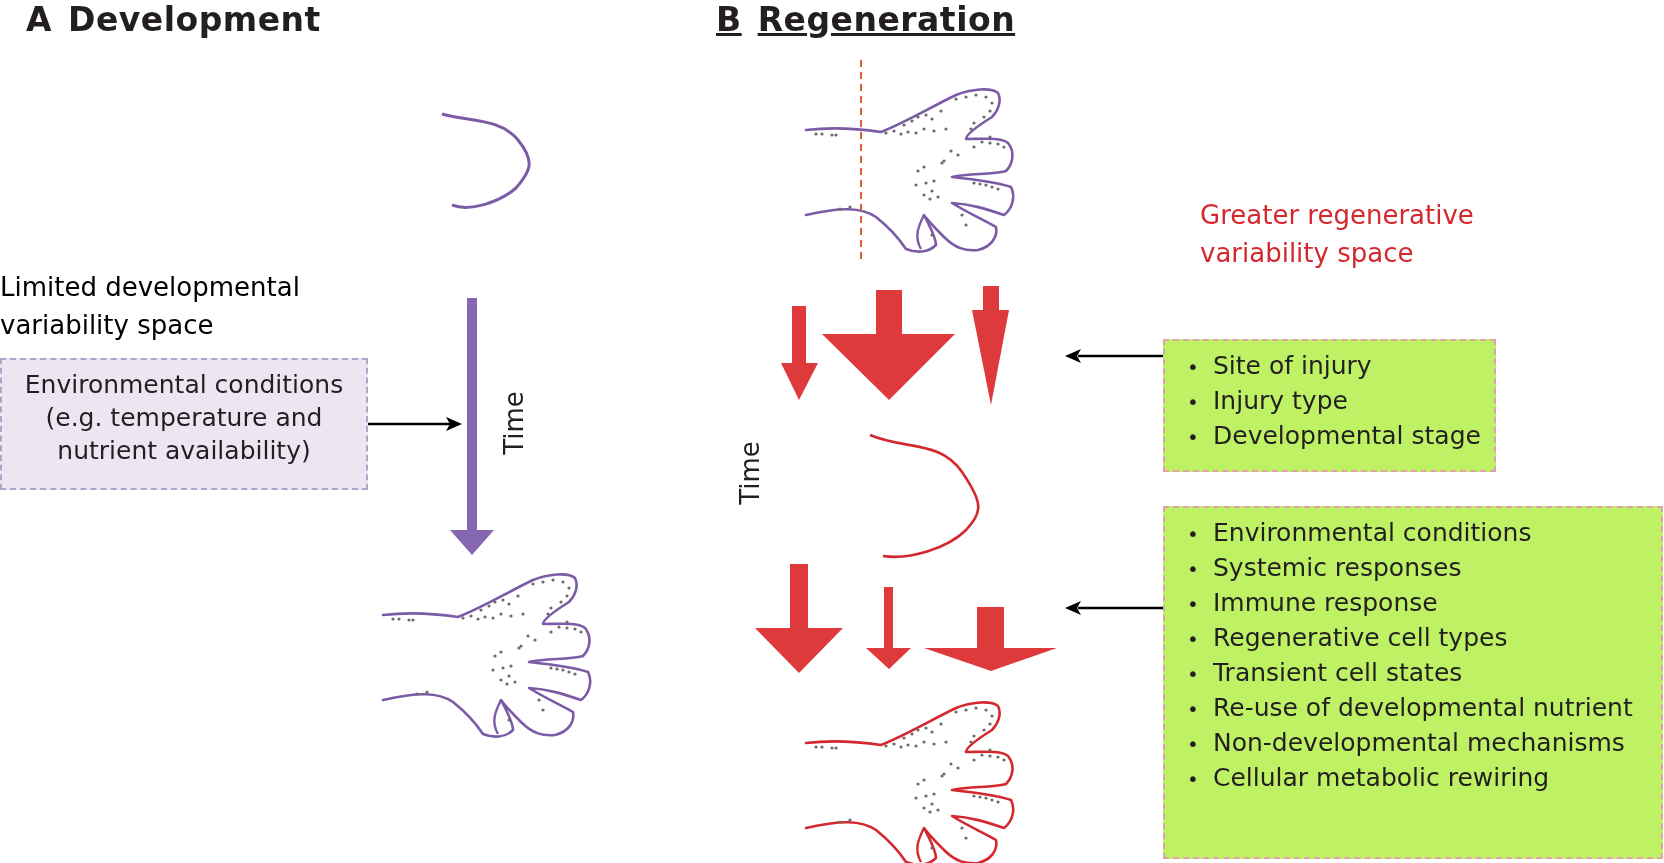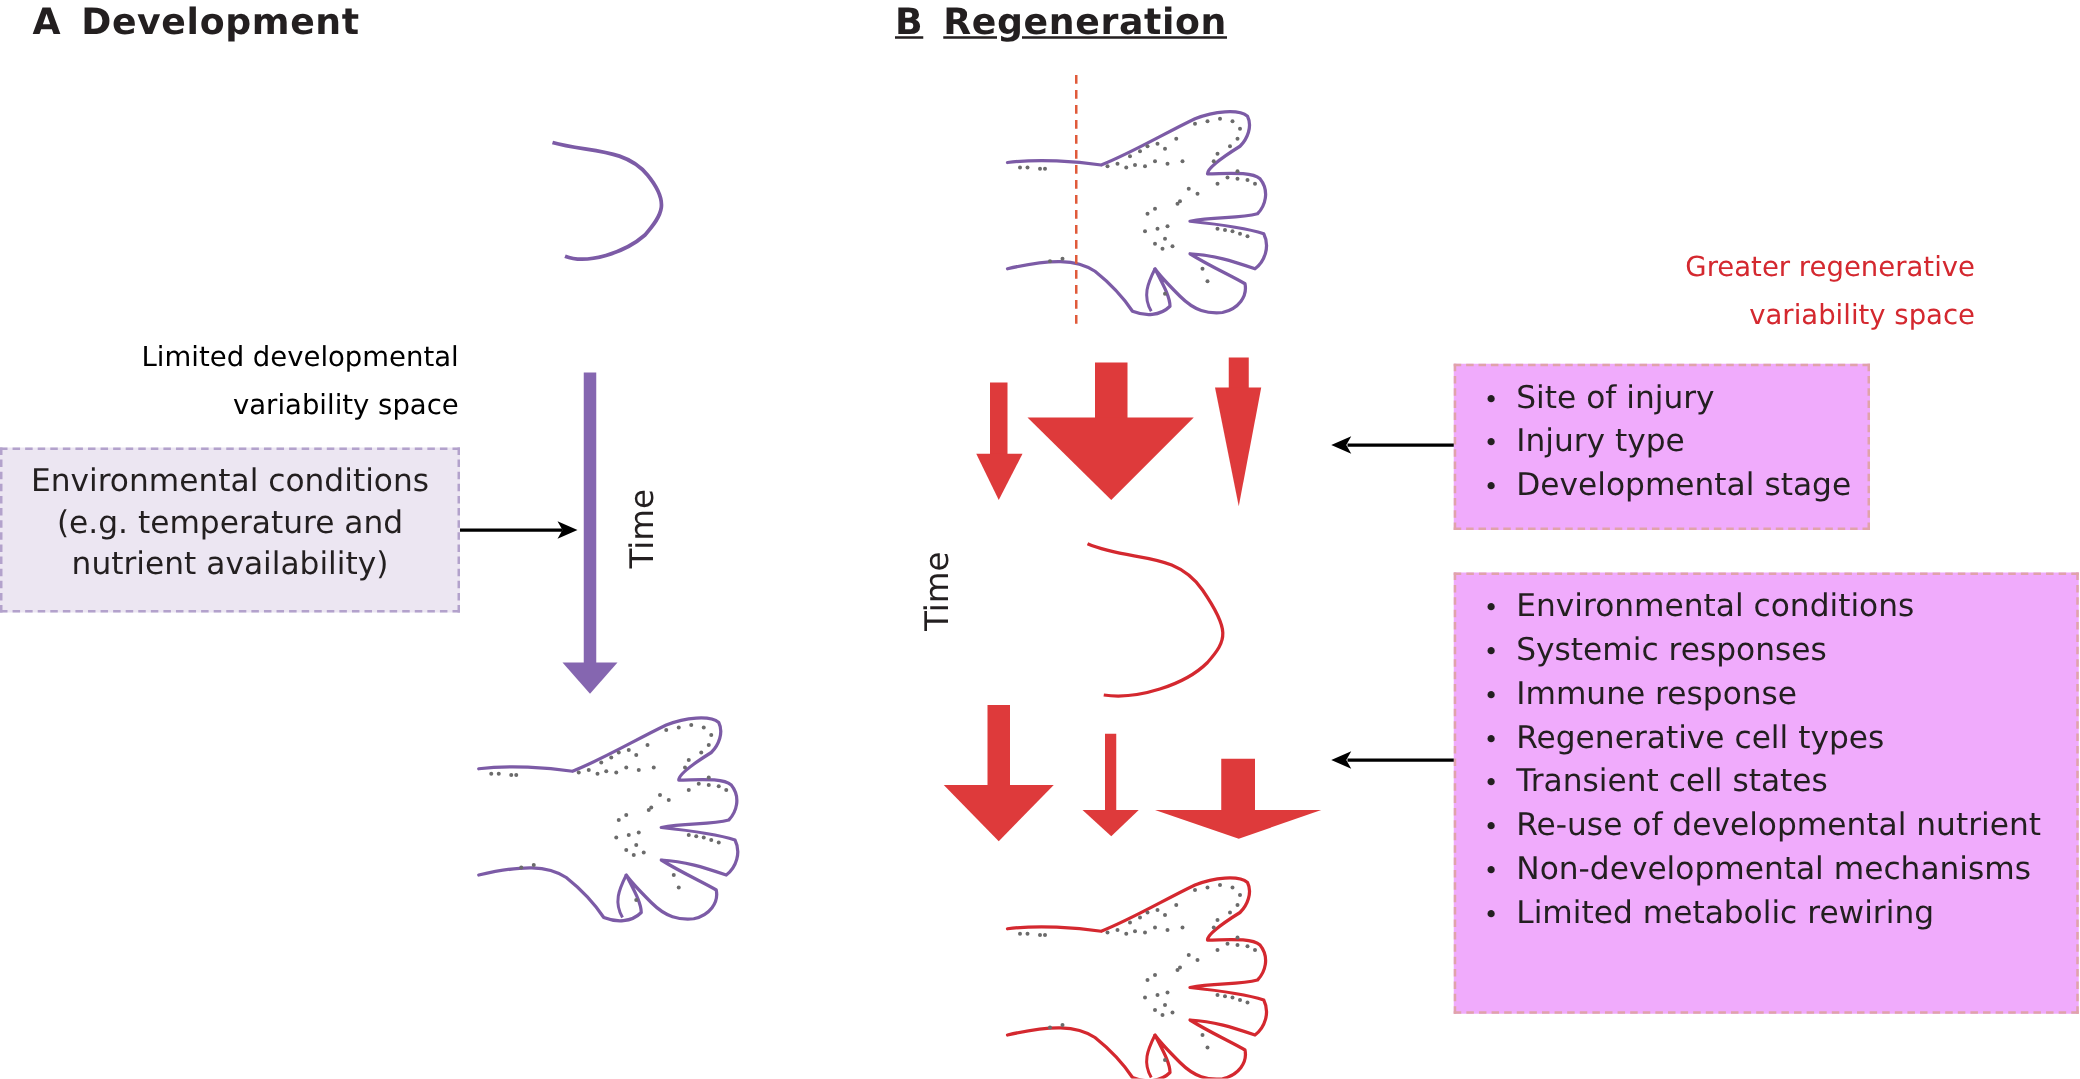--- a/index.html
+++ b/index.html
@@ -1,26 +1,26 @@
 <!DOCTYPE html>
 <html><head>
 <meta charset="utf-8">
 <style>
   html, body { margin: 0; padding: 0; background: #ffffff; }
   body { width: 1664px; height: 863px; position: relative; overflow: hidden;
          font-family: "DejaVu Sans", sans-serif; color: #231f20; }
   .abs { position: absolute; }
-  .panel-title { font-family: "DejaVu Sans", sans-serif; font-weight: bold; font-size: 29px; color: #231f20; white-space: nowrap; letter-spacing: 0.5px; }
+  .panel-title { font-family: "DejaVu Sans", sans-serif; font-weight: bold; font-size: 33px; color: #231f20; white-space: nowrap; letter-spacing: 0.5px; }
   .panel-title .letter { margin-right: 16px; }
-  .caption { font-size: 22px; text-align: right; line-height: 38px; white-space: nowrap; }
+  .caption { font-size: 26px; text-align: left; line-height: 38px; white-space: nowrap; }
   .caption.purple { color: #000000; }
   .caption.red { color: #d4282f; }
   .box { position: absolute; box-sizing: border-box; font-size: 25px; line-height: 33px; }
   .box.purple { background: #ece6f2; border: 2px dashed #b3a2cc; text-align: center; padding-top: 8px; }
-  .box.red { background: #f0abfc; border: 2px dashed #e0a3aa; padding: 8px 0 0 22px; }
+  .box.red { background: #bef264; border: 2px dashed #e0a3aa; padding: 8px 0 0 22px; margin-top: 48px; }
   .box ul { list-style: none; margin: 0; padding: 0; }
   .box li { white-space: nowrap; }
   .box li .bullet { display: inline-block; width: 26px; font-size: 20px; }
   .time-label { position: absolute; font-size: 26px; transform: rotate(-90deg); transform-origin: center center; white-space: nowrap; }
   svg.overlay { position: absolute; left: 0; top: 0; }
 </style>
 </head>
 <body>
 
 <div class="abs panel-title" style="left:26px; top:0px;">
@@ -58,21 +58,21 @@
 
 <div class="box red" style="left:1163px; top:458px; width:500px; height:353px;">
   <ul>
     <li><span class="bullet">•</span><span>Environmental conditions</span></li>
     <li><span class="bullet">•</span><span>Systemic responses</span></li>
     <li><span class="bullet">•</span><span>Immune response</span></li>
     <li><span class="bullet">•</span><span>Regenerative cell types</span></li>
     <li><span class="bullet">•</span><span>Transient cell states</span></li>
     <li><span class="bullet">•</span><span>Re-use of developmental nutrient</span></li>
     <li><span class="bullet">•</span><span>Non-developmental mechanisms</span></li>
-    <li><span class="bullet">•</span><span>Limited metabolic rewiring</span></li>
+    <li><span class="bullet">•</span><span>Cellular metabolic rewiring</span></li>
   </ul>
 </div>
 
 <div class="time-label" style="left:718px; top:458px; width:64px; height:30px; text-align:center;">Time</div>
 
 <svg class="overlay" width="1664" height="863" viewBox="0 0 1664 863">
   <defs>
     <g id="hand-shape">
 
       <path d="M0,43 C25,40 55,42 75,45 C100,35 125,20 150,8 C165,2 185,0 192,6 C196,14 192,24 186,30 C170,40 160,48 160,52 C175,52 195,50 202,56 C210,66 206,78 200,84 C185,88 165,86 146,90 C165,92 190,95 205,100 C210,110 206,122 198,128 C180,122 165,117 146,116 C162,126 180,134 190,140 C192,150 185,160 172,163 C160,164 150,162 138,150 C130,142 122,134 118,128 C124,140 130,150 130,158 C122,166 110,166 100,162 C92,150 80,138 70,130 C55,120 35,120 0,128" fill="none" stroke-width="2.6" stroke-linejoin="round" stroke-linecap="round"></path>

